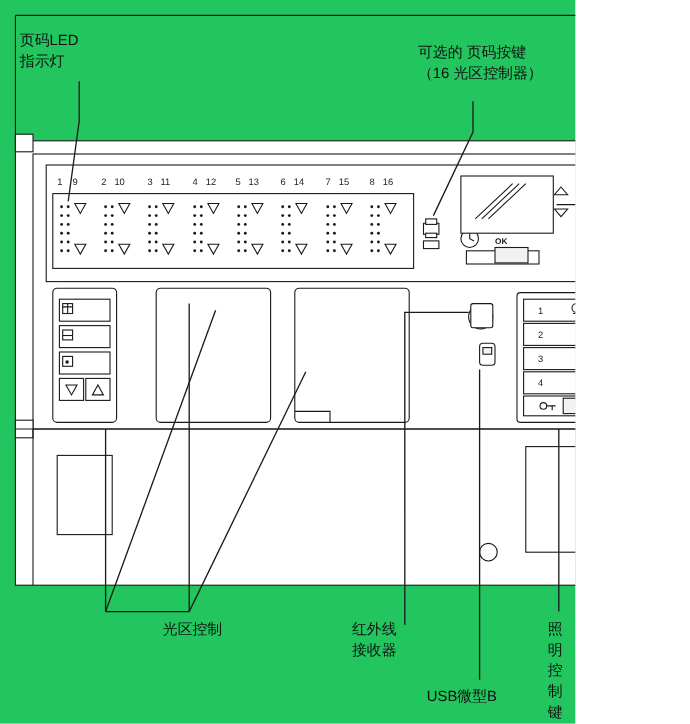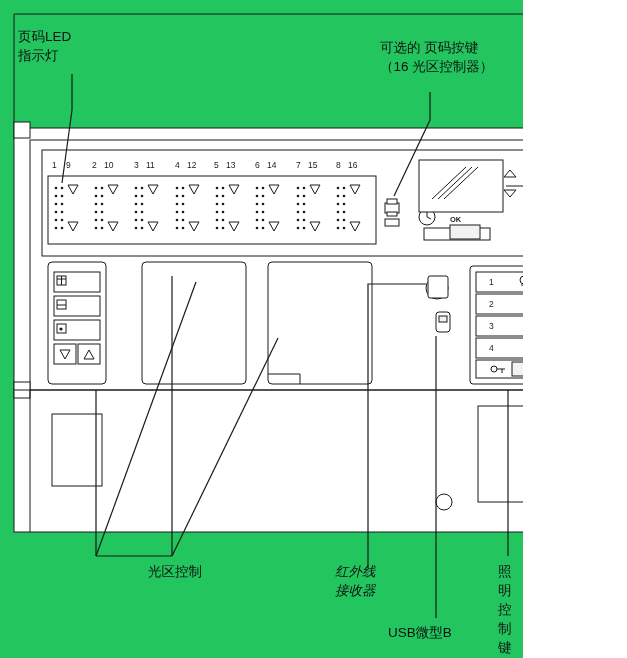--- a/index.html
+++ b/index.html
@@ -17,21 +17,21 @@
 </head>
 <body>
 
 <div id="stage">
 
   <div class="lbl" style="left:18px;top:27px;">页码LED
 指示灯</div>
   <div class="lbl" style="left:380px;top:38px;">可选的 页码按键
 （16  光区控制器）</div>
   <div class="lbl" style="left:148px;top:562px;">光区控制</div>
-  <div class="lbl" style="left:335px;top:562px;font-style:italic;">红外线
+  <div class="lbl" style="left:320px;top:562px;">红外线
 接收器</div>
   <div class="lbl" style="left:388px;top:623px;">USB微型B</div>
   <div class="lbl" style="left:498px;top:562px;">照明控
 制键区</div>
   <div class="lbl" style="left:568px;top:584px;">信息屏</div>
 
   <svg width="627" height="658" viewBox="0 0 627 658">
 
     <g>
       <path class="ln" d="M14 14 L580 14 L580 128"></path>

